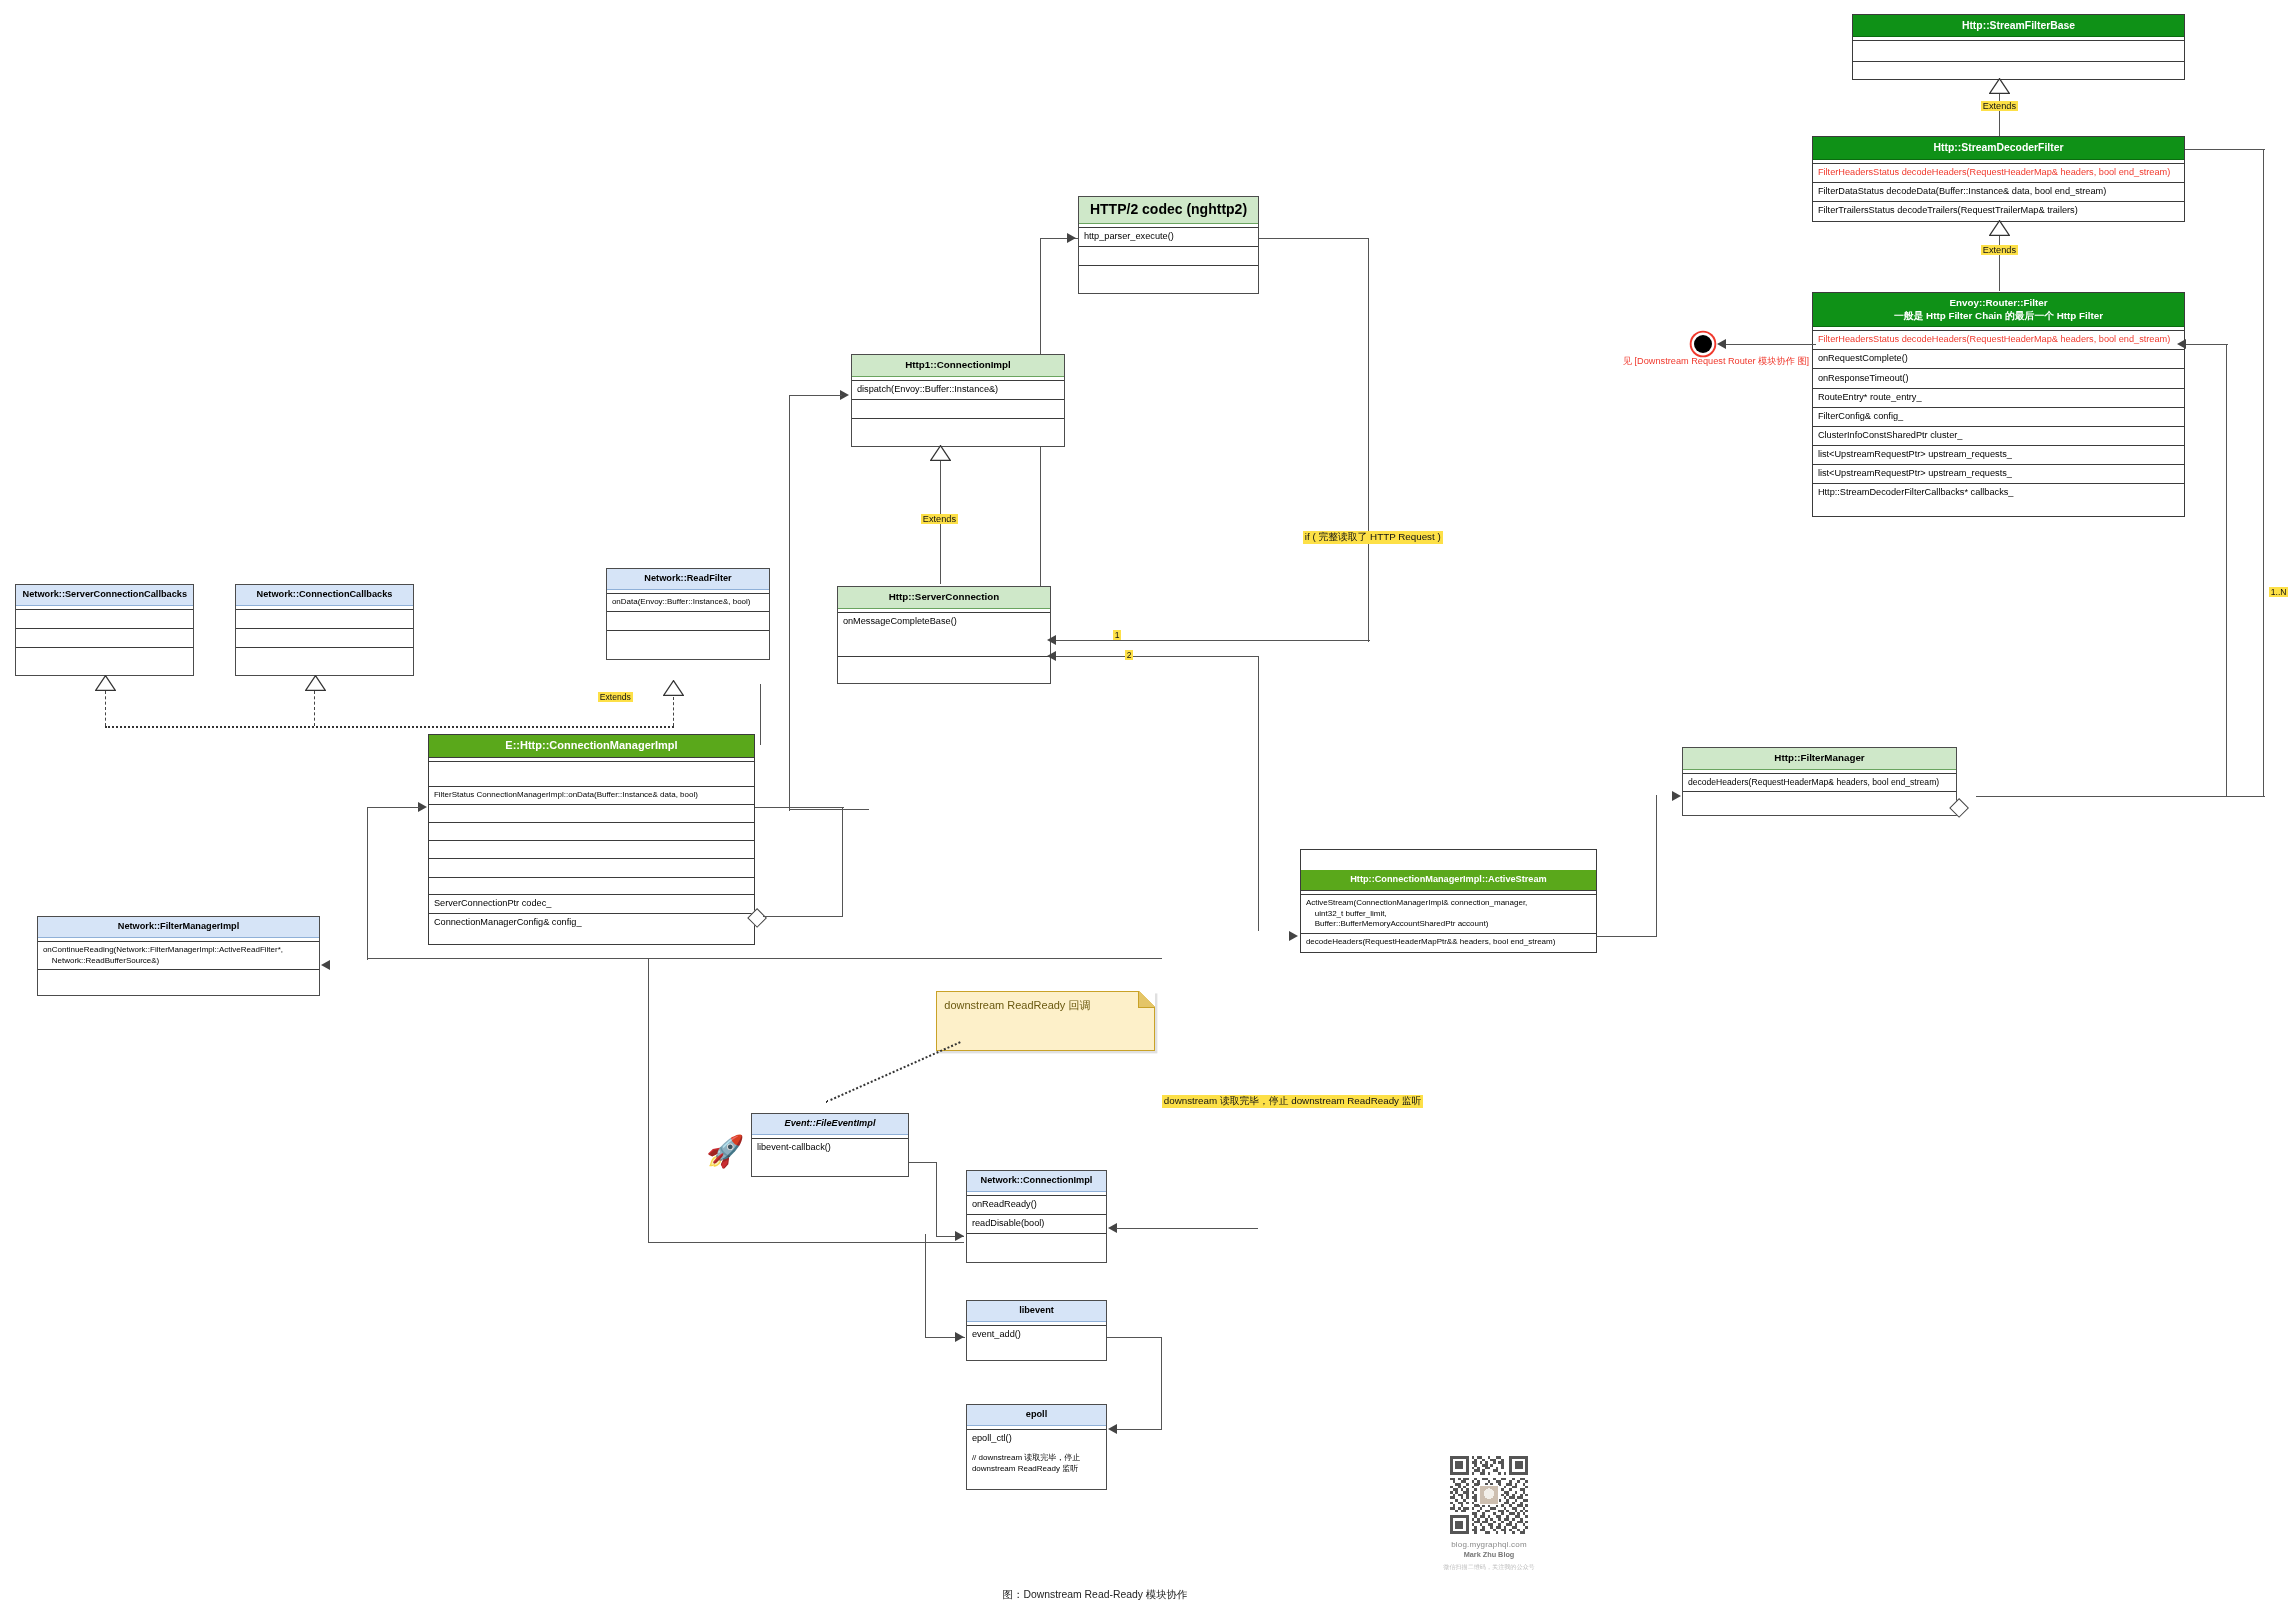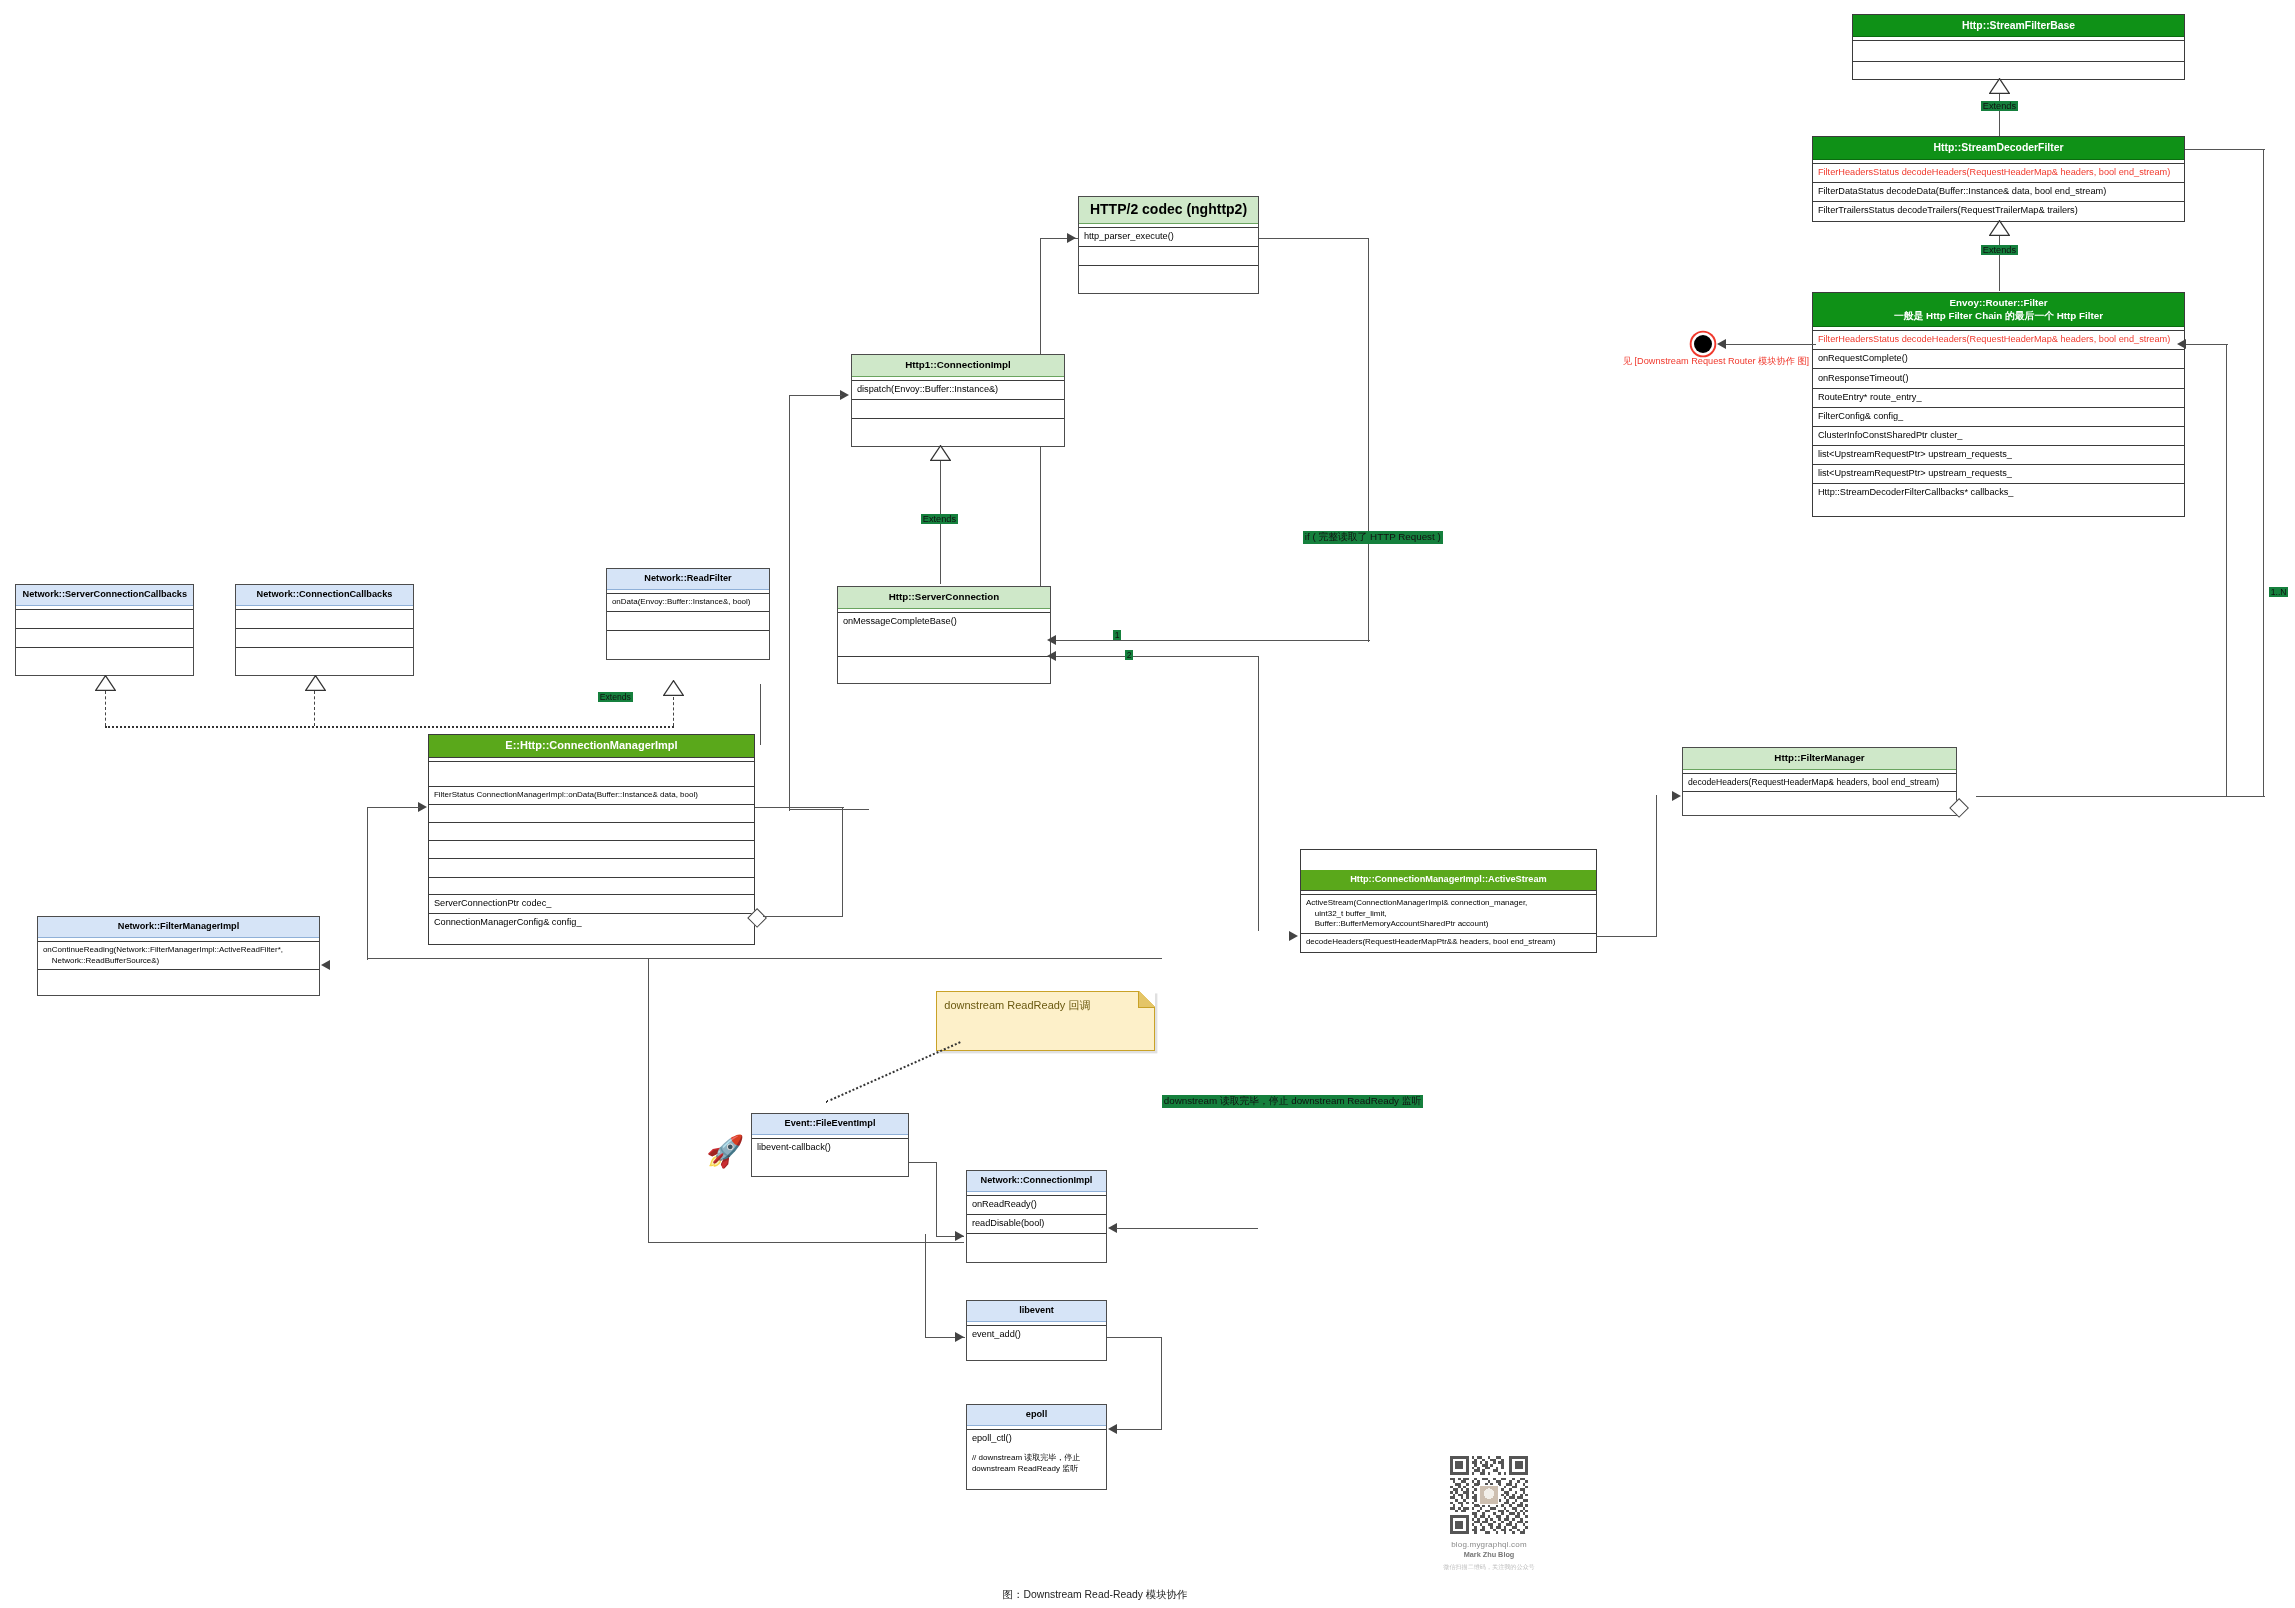--- a/index.html
+++ b/index.html
@@ -37,21 +37,21 @@
   
   .arw{position:absolute;width:0;height:0;}
   .arw.left{border-top:5.5px solid transparent;border-bottom:5.5px solid transparent;border-right:9.8px solid #444;}
   .arw.right{border-top:5.5px solid transparent;border-bottom:5.5px solid transparent;border-left:9.8px solid #444;}
   .tri-svg{position:absolute;}
 
   
   .dia{position:absolute;width:12.2px;height:12.2px;background:#fff;border:1.2px solid #444;
        transform:rotate(45deg);}
 
-  .lbl{position:absolute;font-size:9.2px;color:#111;white-space:nowrap;background:#15803d;padding:0 1.8px;}
+  .lbl{position:absolute;font-size:9.2px;color:#111;white-space:nowrap;background:#fde047;padding:0 1.8px;}
   .lbl.mid{font-size:9.8px;}
   .lbl.red{color:#f0382c;}
 
   
   .note{position:absolute;box-sizing:border-box;background:#fdf0c9;border:1.2px solid #c9a227;
         box-shadow:2.4px 2.4px 0 rgba(0,0,0,.12);padding:6.1px 7.3px;color:#6b5a11;font-size:11px;
         display:flex;align-items:flex-start;}
   .note .fold{position:absolute;right:-1.2px;top:-1.2px;width:16px;height:16px;
         background:linear-gradient(225deg,#fff 50%,#e4c567 50%);border-left:1.2px solid #c9a227;
         border-bottom:1.2px solid #c9a227;}
@@ -283,21 +283,21 @@
 
   <div class="note" style="left:936px;top:991px;width:219px;height:60px;">
     <div class="fold"></div>
     <span>downstream ReadReady 回调</span>
   </div>
   <div class="ln dot" style="left:826px;top:1101px;width:147px;transform:rotate(-24deg);transform-origin:left center;"></div>
 
   <div class="lbl mid" style="left:1162px;top:1095px;">downstream 读取完毕，停止 downstream ReadReady 监听</div>
 
   <div class="uml pal-blue" style="left:751px;top:1113px;width:158px;height:64px;font-size:9.2px;">
-    <div class="hdr" style="font-size:9.2px;">Event::FileEventImpl</div>
+    <div class="hdr" style="font-size:9.2px;font-style:italic;">Event::FileEventImpl</div>
     <div class="sep"></div>
     <div class="row" style="height:32px;">libevent-callback()</div>
   </div>
   <div class="rocket" style="left:706px;top:1136px;">🚀</div>
 
   <div class="ln h" style="left:909px;top:1162px;width:28px;"></div>
   <div class="ln v" style="left:936px;top:1162px;height:75px;"></div>
   <div class="ln h" style="left:936px;top:1236px;width:28px;"></div>
   <div class="arw right" style="left:955px;top:1231px;"></div>
 

